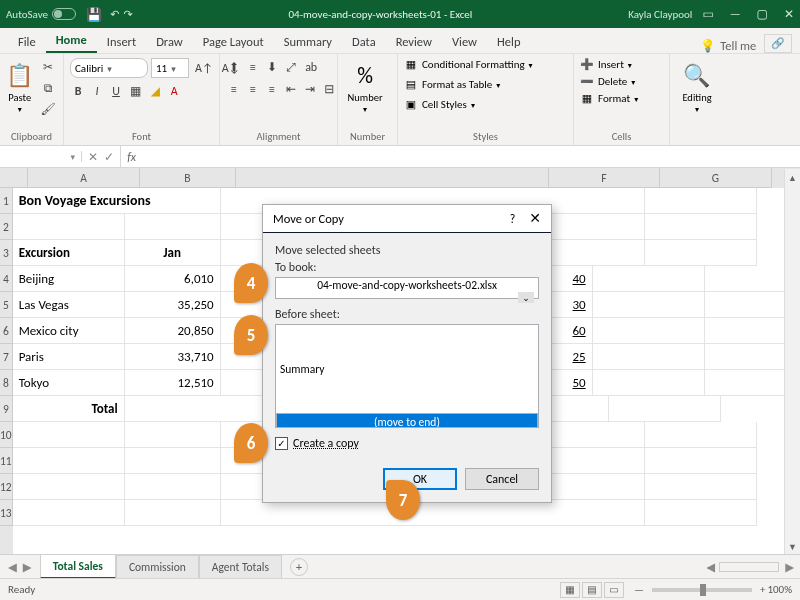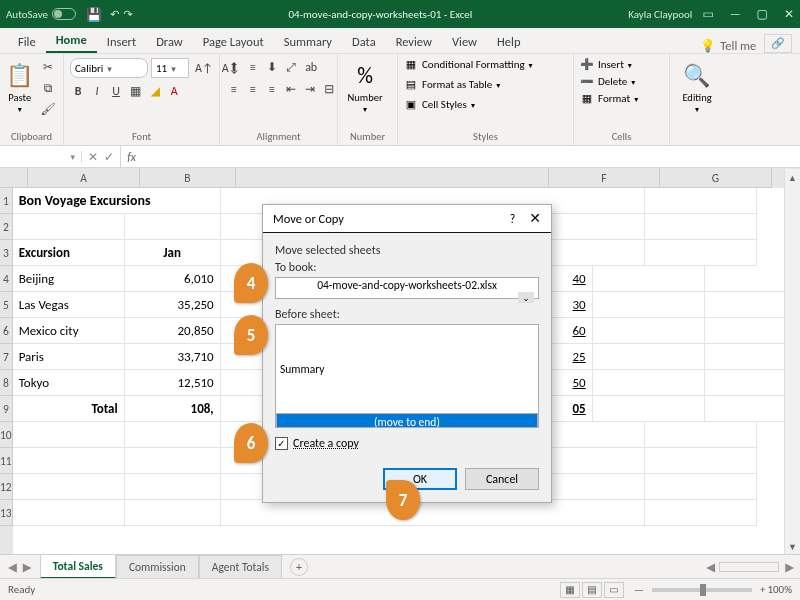--- a/index.html
+++ b/index.html
@@ -382,21 +382,20 @@
       <div class="gridrow">
           <div class="cell cA">Tokyo</div>
           <div class="cell cB">12,510</div>
           <div class="cell cGap"></div>
           <div class="cell cE">50</div>
           <div class="cell cF"></div>
           <div class="cell cG"></div>
         </div>
       <div class="gridrow">
           <div class="cell cA bold" style="justify-content:flex-end;">Total</div>
-          <div class="cell cB bold">108,</div>
           <div class="cell cGap"></div>
           <div class="cell cE bold">05</div>
           <div class="cell cF"></div>
           <div class="cell cG"></div>
         </div>
       <div class="gridrow">
           <div class="cell cA"></div>
           <div class="cell cB"></div>
           <div class="cell cGap"></div>
           <div class="cell cF"></div>

